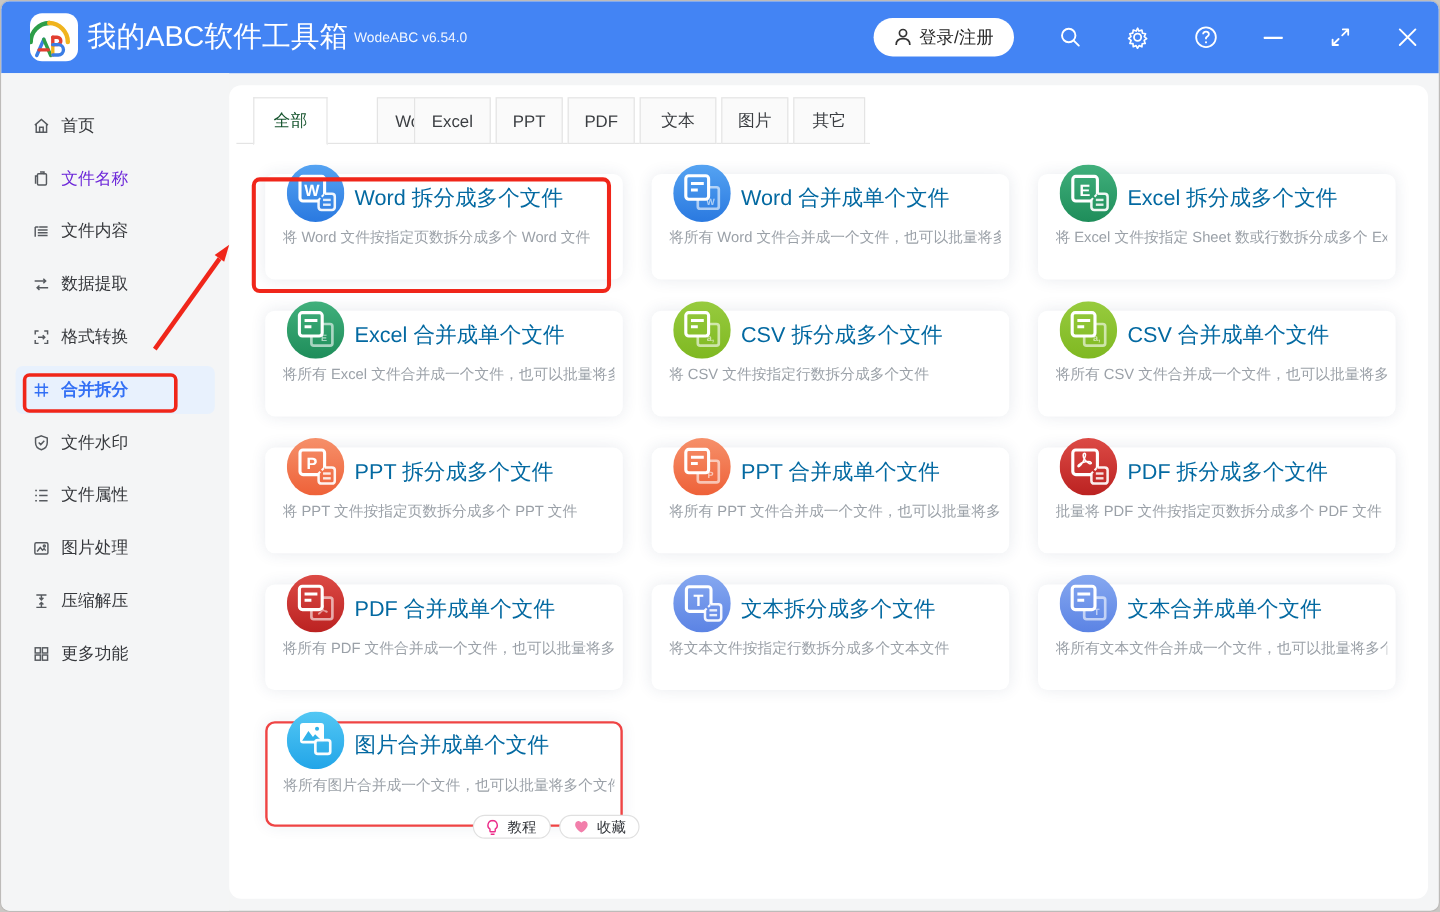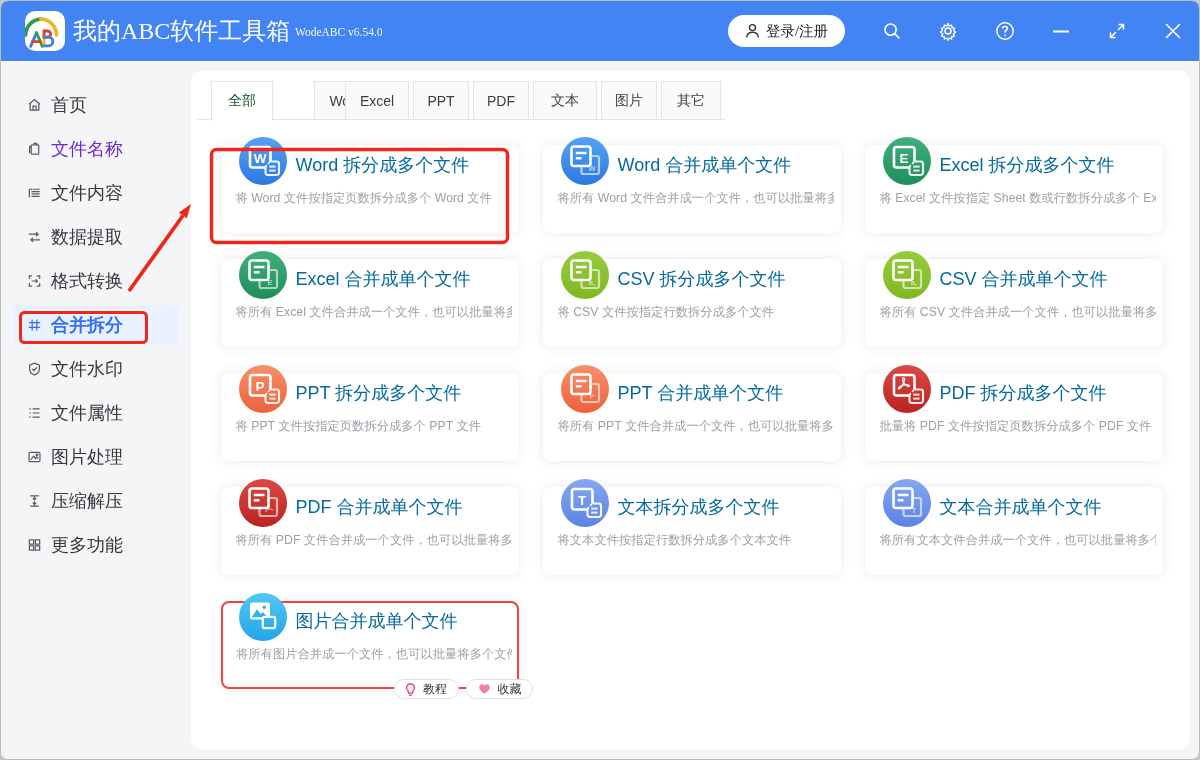--- a/index.html
+++ b/index.html
@@ -1,27 +1,27 @@
 <!DOCTYPE html>
 <html><head><meta charset="utf-8">
 <style>
 * { margin:0; padding:0; box-sizing:border-box; }
 html,body { width:1200px; height:760px; background:#c9c7c4; font-family:"Liberation Sans",sans-serif; overflow:hidden; }
 .win { position:absolute; left:0; top:0; width:1200px; height:760px; background:#f4f5f6;
   border:1px solid #bdbbb9; border-radius:8px; overflow:hidden; }
-.tbar { position:absolute; left:0; top:0; width:100%; height:60px; background:#4384f4;font-family:Liberation Serif, serif; }
+.tbar { position:absolute; left:0; top:0; width:100%; height:60px; background:#4384f4; }
 .logo { position:absolute; left:24px; top:10px; width:40px; height:40px; background:#fff; border-radius:10px; }
 .appname { position:absolute; left:72px; top:16px; font-size:24px; line-height:28px; color:#fff; }
 .ver { position:absolute; left:294px; top:25px; font-size:11.5px; color:rgba(255,255,255,0.93); }
 .login { position:absolute; left:727px; top:14px; width:117px; height:32px; background:#fff; border-radius:16px;
   display:flex; align-items:center; justify-content:center; gap:6px; font-size:14.5px; color:#262626; }
 .ticon { position:absolute; top:30px; }
 .sidebar { position:absolute; left:0; top:60px; width:190px; height:699px; background:#f4f5f6; }
 .mitem { position:absolute; left:0; width:190px; height:40px; }
-.mitem span { position:absolute; left:50px; top:50%; transform:translateY(-50%); font-size:18px; }
+.mitem span { position:absolute; left:50px; top:50%; transform:translateY(-50%); font-size:14px; }
 .mic { position:absolute; left:26px; top:50%; transform:translateY(-50%); fill:none; stroke-width:1.3; }
 .mact { position:absolute; left:12px; top:0; width:166px; height:40px; background:#e8f1fd; border-radius:6px; }
 .panel { position:absolute; left:190px; top:70px; width:999px; height:678px; background:#fff; border-radius:10px; }
 .tabrow { position:absolute; left:0; top:10px; width:999px; height:39px; }
 .tabline { position:absolute; left:6px; top:38px; width:528px; height:1px; background:#e4e4e4; }
 .tab { position:absolute; top:0; height:39px; background:#fafafa; border:1px solid #e4e4e4; color:#3b3e42;
   font-size:14px; display:flex; align-items:center; justify-content:center; }
 .tab.act { background:#fff; border-bottom:1px solid #fff; color:#14532d; height:40px; z-index:2; }
 .card { position:absolute; width:298px; height:88px; background:#fff; border-radius:8px;
   box-shadow:0 0 12px rgba(40,60,100,0.10); }

